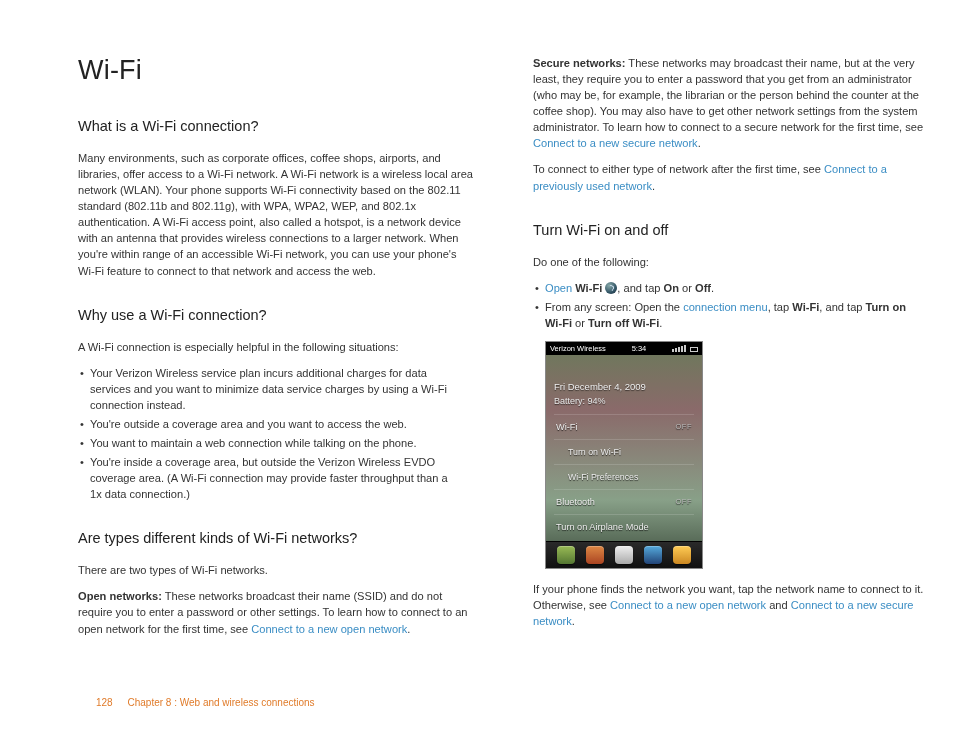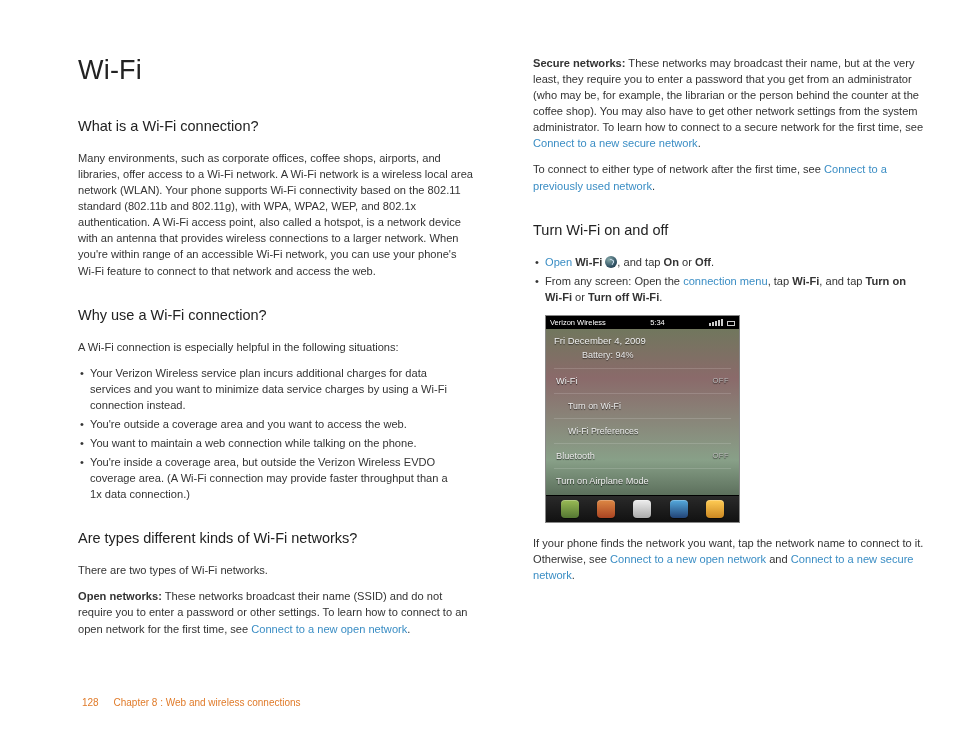--- a/index.html
+++ b/index.html
@@ -74,64 +74,64 @@
     position:absolute;
     width:4px;height:4px;
     border:1px solid #cde;
     border-left-color:transparent;
     border-bottom-color:transparent;
     border-radius:50%;
     transform:rotate(25deg);
   }
   
   .phone {
-    width: 195px;
+    width: 158px;
     margin: 6px 0 12px 12px;
     border: 1px solid #888;
     font-size: 9.2px;
     color: #eee;
     background: linear-gradient(180deg, #6a7a5a 0%, #8a6a6a 30%, #88a088 70%, #3a4a3a 100%);
     position: relative;
     font-weight: 300;
   }
   .ph-status {
     background: #000;
     color: #fff;
     font-size: 7.5px;
     padding: 2px 4px;
     display: flex;
     justify-content: space-between;
     align-items: center;
   }
   .ph-sig { display:flex; gap:1px; align-items:flex-end; }
   .ph-sig i{ width:2px;background:#ccc;display:block; }
   .ph-body { padding: 6px 8px 2px 8px; }
-  .ph-head { font-size: 9.5px; color:#f0f0f0; margin-bottom:4px; text-shadow:0 1px 1px rgba(0,0,0,.6);}
-  .ph-batt { font-size: 9px; color:#e8e8e8; margin-bottom:8px; text-shadow:0 1px 1px rgba(0,0,0,.6);margin-left:28px;}
+  .ph-head { font-size: 9.5px; color:#f0f0f0; margin-bottom:4px; text-shadow:0 1px 1px rgba(0,0,0,.6);margin-top:20px;}
+  .ph-batt { font-size: 9px; color:#e8e8e8; margin-bottom:8px; text-shadow:0 1px 1px rgba(0,0,0,.6);}
   .ph-row {
     display:flex; justify-content:space-between; align-items:center;
     padding: 7px 2px;
     border-top: 1px solid rgba(255,255,255,.15);
     text-shadow:0 1px 1px rgba(0,0,0,.7);
   }
   .ph-row.sub { padding-left: 14px; font-size:8.8px; }
   .ph-off { font-size:7.5px; color:#bbb; letter-spacing:.5px;}
   .ph-dock {
     background: linear-gradient(#2a2a2a,#111);
     padding: 4px 6px;
     display:flex; justify-content:space-around;
     border-top:1px solid #000;
   }
   .dock-ic { width:18px;height:18px;border-radius:4px; box-shadow:0 1px 1px rgba(0,0,0,.6), inset 0 1px 0 rgba(255,255,255,.25);}
   .d1{background:linear-gradient(#9b5,#573);} .d2{background:linear-gradient(#d84,#a42);}
   .d3{background:linear-gradient(#eee,#aaa);} .d4{background:linear-gradient(#5ad,#247);}
   .d5{background:linear-gradient(#fc5,#c82);}
   .footer {
     position: absolute;
-    left: 82px;
+    left: 96px;
     bottom: 30px;
     font-size: 10px;
   }
   .pg-num { color: #e07b2a; margin-right: 12px; }
   .chap { color: #e07b2a; }
 </style>
 </head>
 <body>
 
 <div class="page">
@@ -159,20 +159,21 @@
 
   <div class="col col-right">
     <p>
       <span class="b">Secure networks:</span><span> These networks may broadcast their name, but at the very least, they require you to enter a password that you get from an administrator (who may be, for example, the librarian or the person behind the counter at the coffee shop). You may also have to get other network settings from the system administrator. To learn how to connect to a secure network for the first time, see </span><span class="link">Connect to a new secure network</span><span>.</span>
     </p>
     <p>
       <span>To connect to either type of network after the first time, see </span><span class="link">Connect to a previously used network</span><span>.</span>
     </p>
 
     <h2>Turn Wi-Fi on and off</h2>
+    <p>Do one of the following:</p>
 
     <ul>
       <li>
         <span class="link">Open</span>
         <span> </span>
         <span class="b">Wi-Fi</span>
         <span> </span>
         <span class="p-icon"></span><span>, and tap </span><span class="b">On</span><span> or </span><span class="b">Off</span><span>.</span>
       </li>
       <li>

